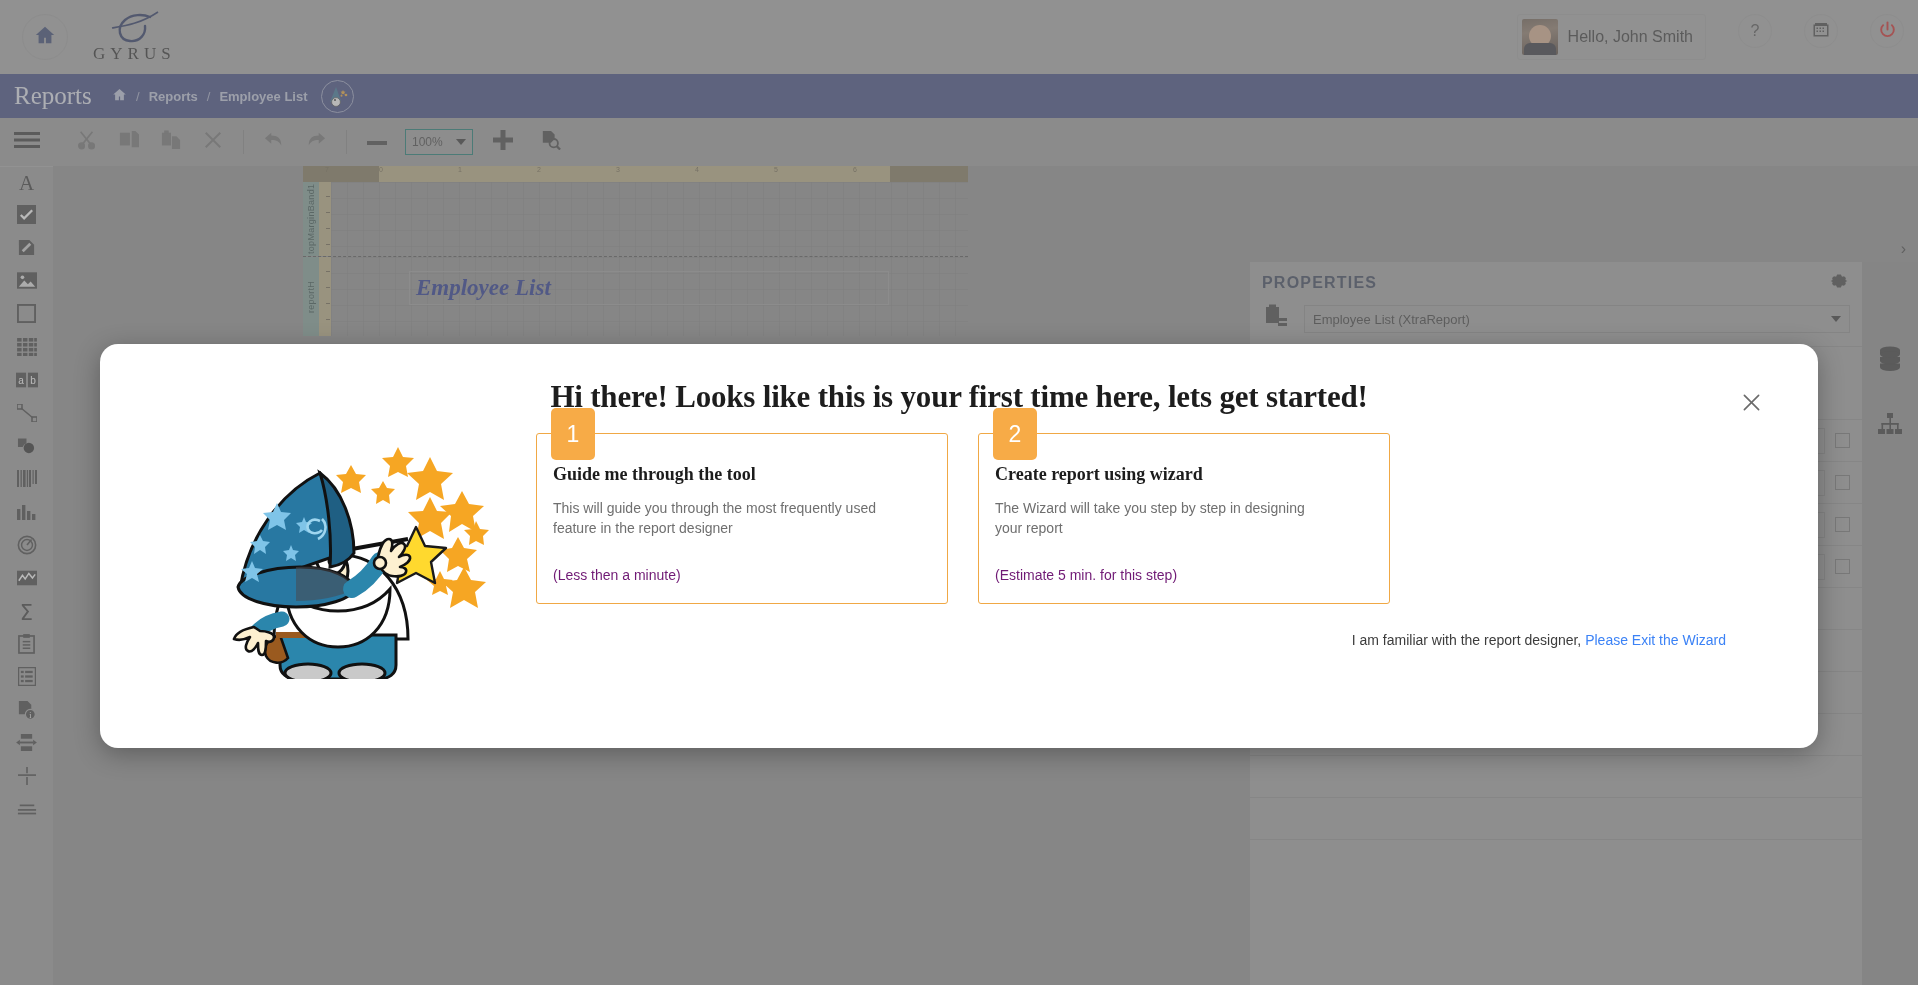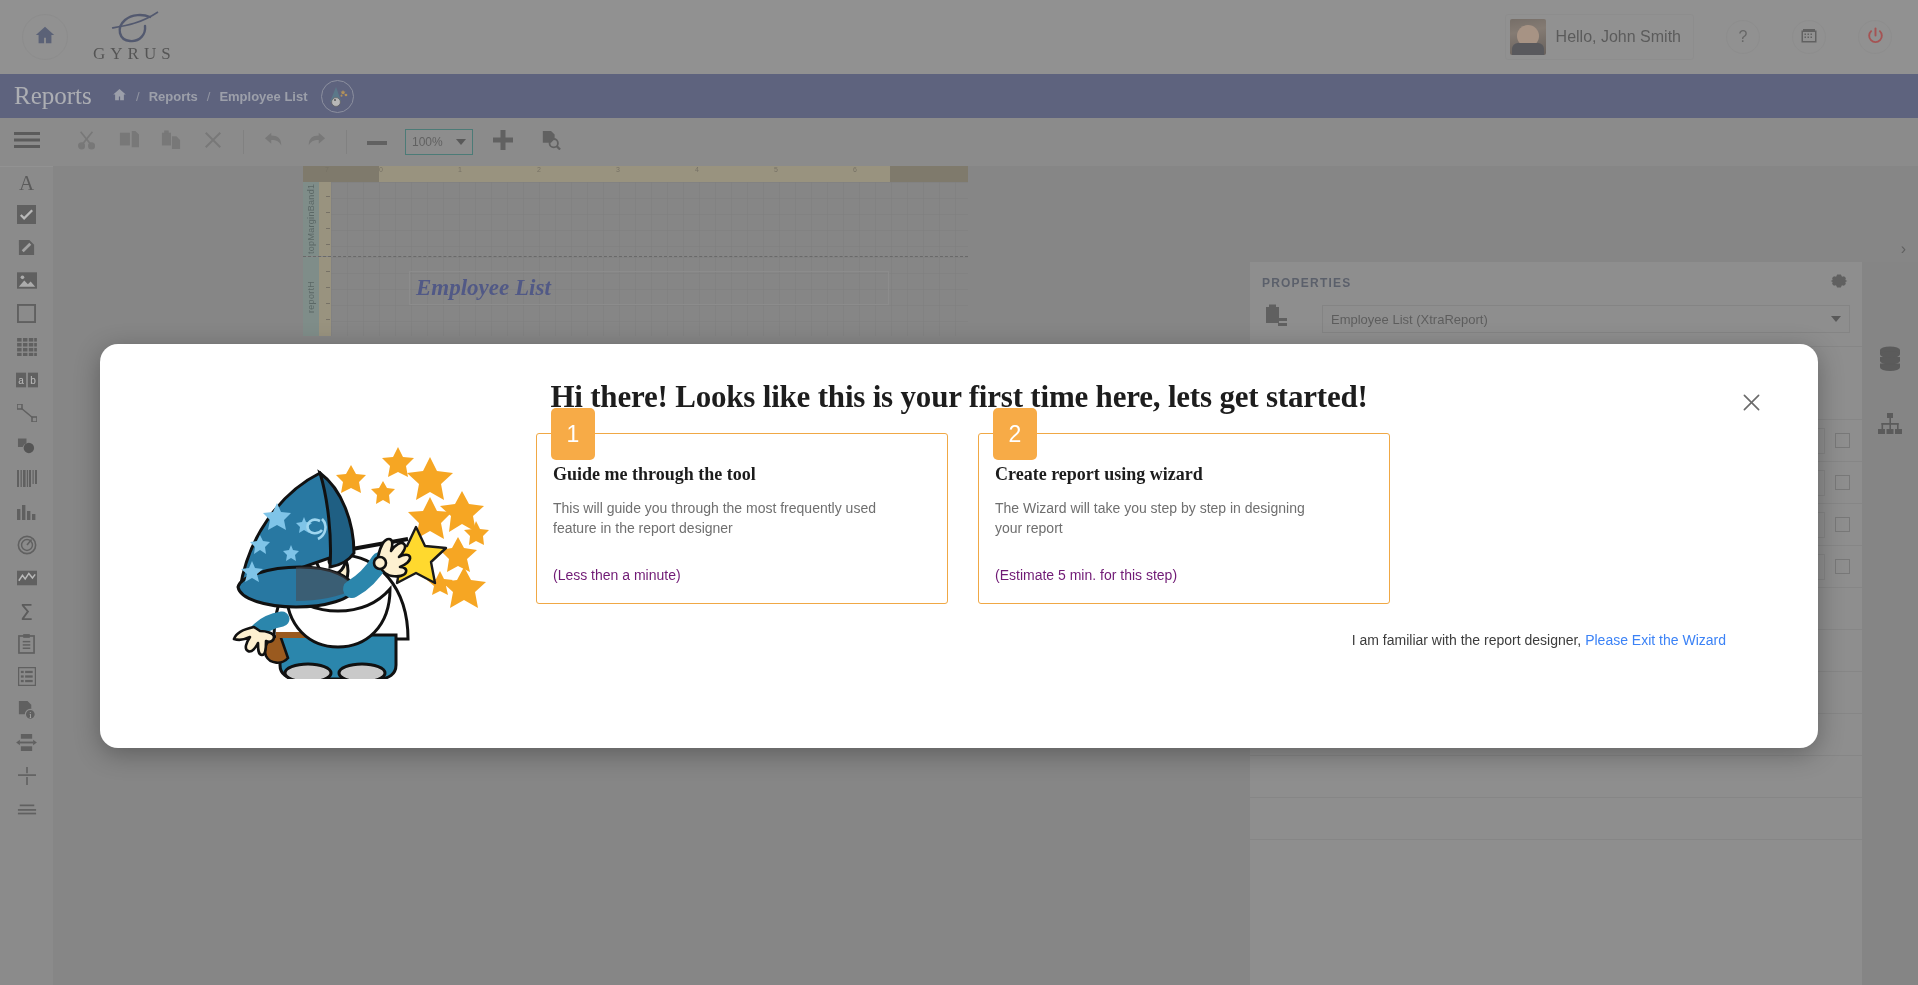--- a/index.html
+++ b/index.html
@@ -24,21 +24,21 @@
     margin-left: 22px; width: 46px; height: 46px; border-radius: 50%;
     border: 1px solid #9c9c9c; display: flex; align-items: center; justify-content: center;
   }
   .home-circle svg { fill: #303f6e; }
   .brand { margin-left: 20px; width: 108px; text-align: left; }
   .brand .swoosh { height: 36px; }
   .brand .gname {
     font-family: "Liberation Serif", serif; font-size: 17px; letter-spacing: 5px;
     color: #1f1f1f; margin-top: -2px; padding-left: 5px;
   }
-  .topbar-right { margin-left: auto; display: flex; align-items: center; padding-right: 26px; gap: 32px; }
+  .topbar-right { margin-left: auto; display: flex; align-items: flex-start; padding-right: 14px; gap: 32px; }
   .user-chip {
     display: flex; align-items: center; gap: 10px;
     border: 1px solid #9e9e9e; border-radius: 3px; padding: 4px 12px 4px 4px; height: 46px;
   }
   .avatar {
     width: 36px; height: 36px; border-radius: 2px; overflow: hidden;
     background: linear-gradient(170deg,#6b5a4c 0%, #8b7665 35%, #4a3b31 100%); position: relative;
   }
   .avatar::after {
     content:""; position:absolute; left:7px; top:6px; width:22px; height:22px; border-radius:50%;
@@ -130,23 +130,23 @@
     font-family: "Liberation Serif", serif; font-style: italic; font-weight: bold;
     font-size: 23px; color: #1a2a8e;
   }
 
   
   .rightpanel { position: absolute; top: 118px; right: 0; bottom: 0; width: 668px; }
   .rp-top { height: 26px; background: #8f8f8f; display: flex; align-items: center; justify-content: flex-end; padding-right: 12px; }
   .rp-top .chev { color: #3a3a3a; font-size: 16px; }
   .rp-body { position: absolute; top: 26px; left: 0; right: 56px; bottom: 0; background: #a0a0a0; }
   .rp-header { display: flex; align-items: center; height: 42px; padding: 0 12px; }
-  .rp-header .ttl { font-size: 12px; letter-spacing: 1.2px; color: #303a52; font-weight: bold; }
+  .rp-header .ttl { font-size: 16px; letter-spacing: 1.2px; color: #303a52; font-weight: bold; }
   .rp-header .gear { margin-left: auto; }
-  .rp-selrow { display: flex; align-items: center; gap: 32px; padding: 0 12px 12px 14px; }
+  .rp-selrow { display: flex; align-items: center; gap: 14px; padding: 0 12px 12px 14px; }
   .rp-sel {
     flex: 1; height: 28px; border: 1px solid #8b8b8b; background: #a0a0a0;
     display: flex; align-items: center; justify-content: space-between; padding: 0 8px;
     font-size: 13px; color: #343434;
   }
   .rp-divider { height: 1px; background: #8f8f8f; }
   .rp-actions { height: 40px; display: flex; align-items: center; padding-left: 14px; gap: 8px; }
   .rp-actions .t { font-size: 12px; letter-spacing: 1.2px; color: #303a52; font-weight: bold; }
   .rp-icongrid { display: flex; flex-wrap: wrap; padding: 6px 10px 8px 10px; gap: 14px 20px; }
   .rp-icongrid .gi { width: 18px; height: 18px; }

